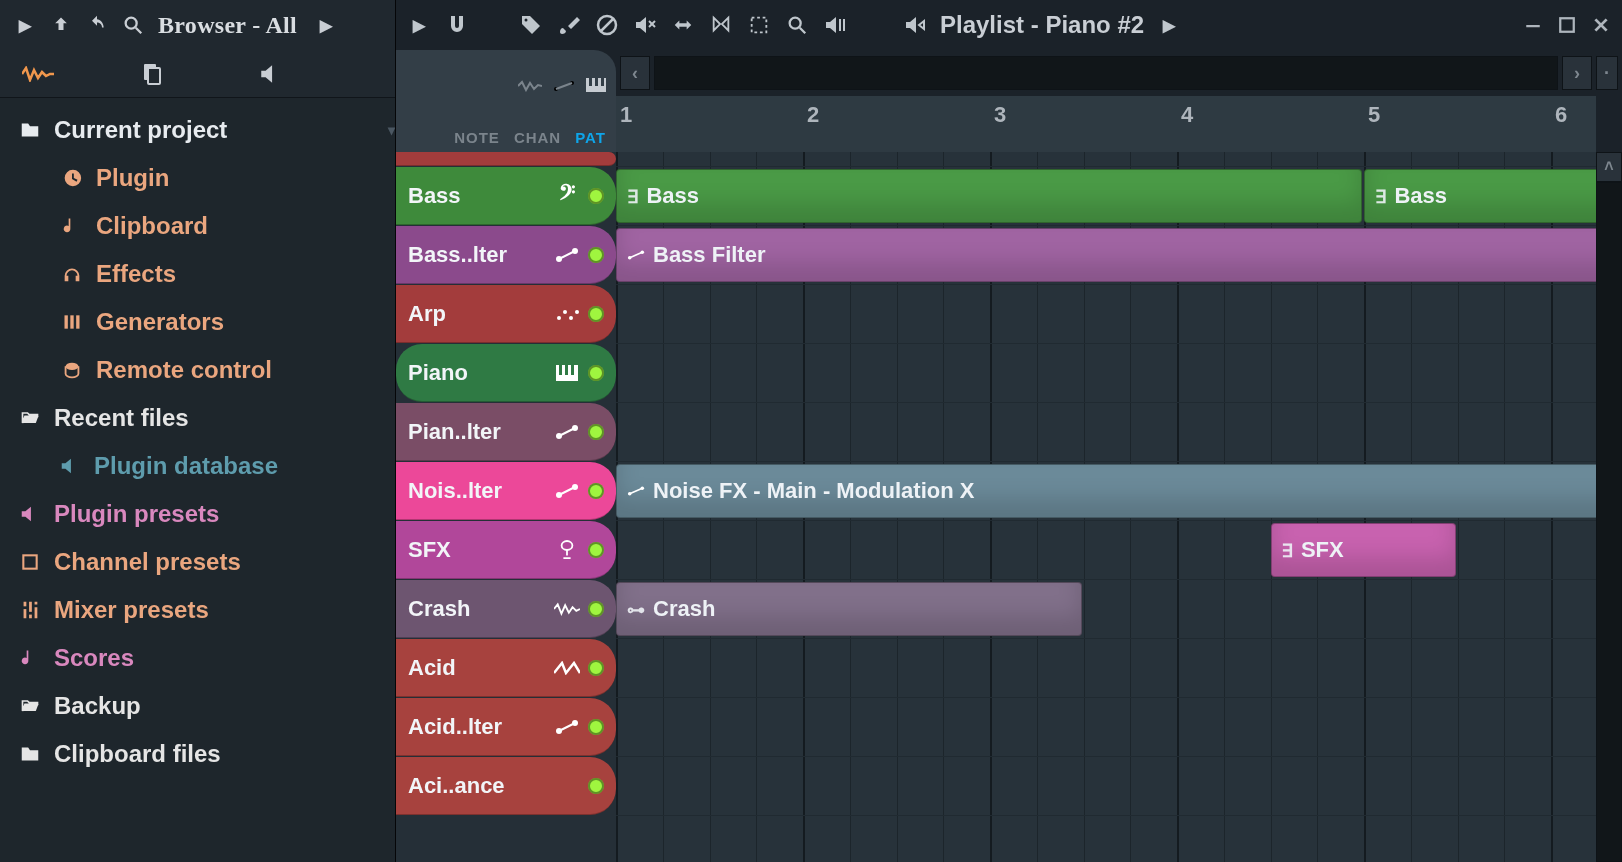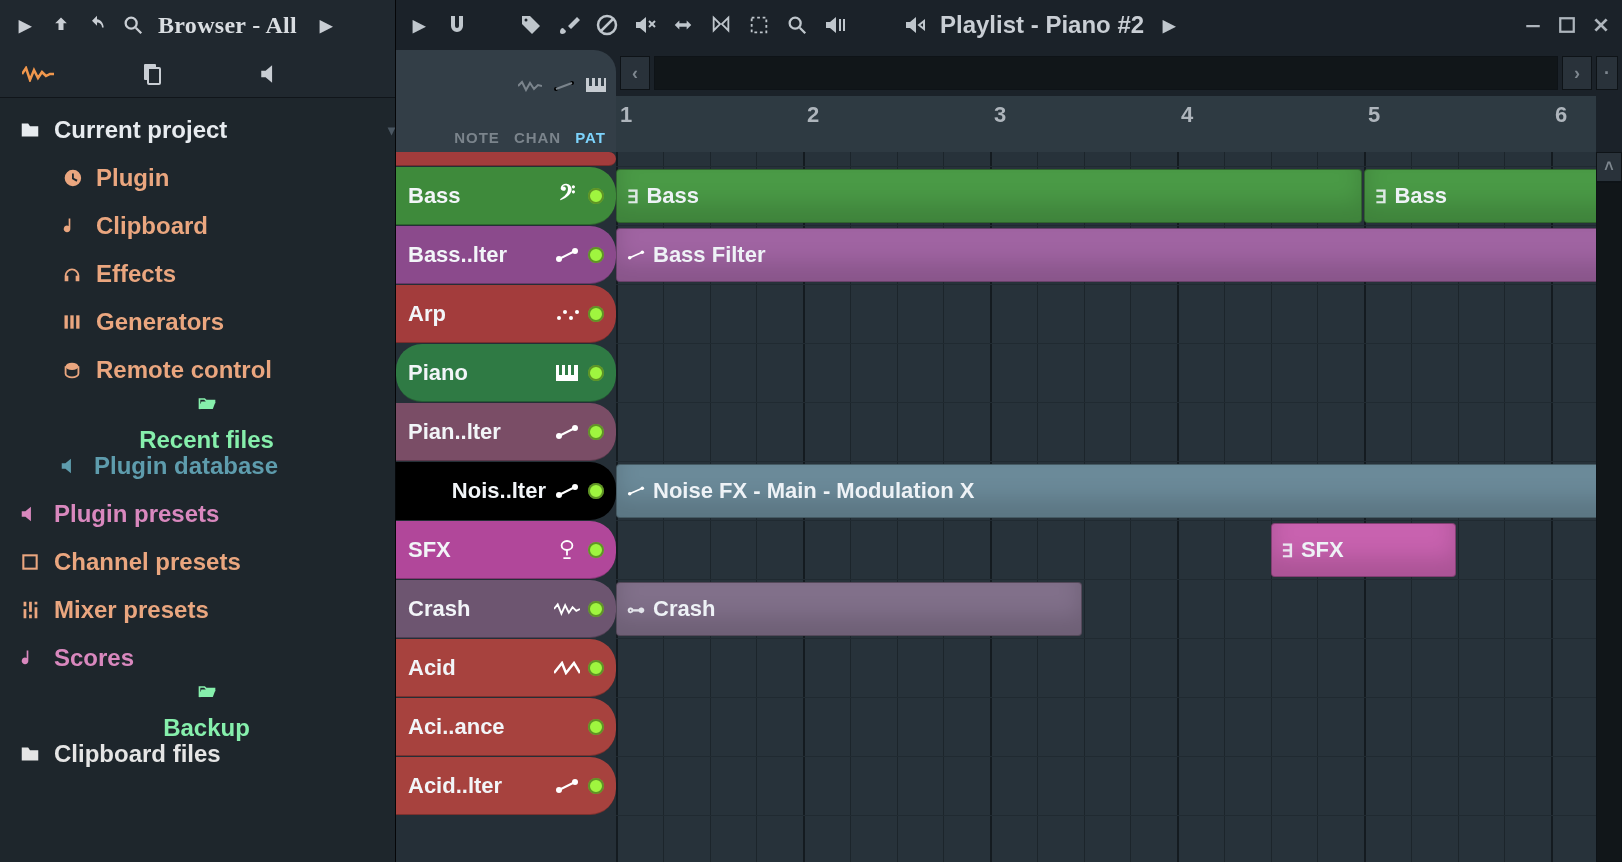--- a/index.html
+++ b/index.html
@@ -53,21 +53,21 @@
     height:48px;
     padding-left:18px;
     gap:12px;
     font-size:24px;
     cursor:pointer;
   }
   .tree-row.child { padding-left:60px; }
   .tree-row .ico { width:24px; display:flex; justify-content:center; }
   .cat-white  { color:#e7ebef; }
   .cat-orange { color:#eaa67f; }
-  .cat-green  { color:#86efac;flex-direction:column; }
+  .cat-green  { color:#e5e5e5; }
   .cat-blue   { color:#5e9cad;margin-left:40px; }
   .cat-pink   { color:#d988be; }
   .cat-ltorg  { color:#eaa67f; }
   .cat-grey   { color:#e5e5e5; }
 
   
   .playlist {
     flex:1 1 auto;
     display:flex;
     flex-direction:column;
@@ -138,21 +138,21 @@
     display:flex;
     flex-direction:column;
     justify-content:flex-end;
     align-items:flex-end;
     padding:6px 10px;
     font-size:15px;
     color:#7b848c;
     letter-spacing:1px;
   }
   .pl-ruler-head .modes { display:flex; gap:14px; }
-  .pl-ruler-head .modes span.active { color:#7dd3fc; }
+  .pl-ruler-head .modes span.active { color:#0ea5e9; }
   .pl-ruler {
     flex:1;
     position:relative;
     background:#2e3a42;
     overflow:hidden;
   }
   .pl-ruler .bar-num {
     position:absolute;
     top:6px;
     color:#aeb5bc;
@@ -191,21 +191,21 @@
     width:16px;height:16px;border-radius:50%;
     background:#9ff53f;
     box-shadow:0 0 0 2px rgba(0,0,0,.4) inset;
     margin-left:auto;
   }
   .c-green  { background:#3e8a3b; }
   .c-purple { background:#8b4a8c; }
   .c-red    { background:#a33c3c; }
   .c-dgreen { background:#2f7a44;border-radius:26px; }
   .c-mauve  { background:#7a4d66; }
-  .c-slate  { background:#000000;text-align:right; }
+  .c-slate  { background:#ec4899; }
   .c-magenta{ background:#b1479a; }
   .c-plum   { background:#6d5570; }
   .c-brick  { background:#a7423e; }
 
   .track-grid {
     flex:1;
     position:relative;
     background:#27323a;
     overflow:hidden;
   }
@@ -657,33 +657,33 @@
         <div class="track-head c-brick">
           <span class="tname">Acid</span>
           <span class="ticon">
             <svg viewBox="0 0 26 14" width="26" height="14">
               <polyline points="0,12 8,2 12,12 20,2 26,12" fill="none" stroke="#fff" stroke-width="2.5"></polyline>
             </svg>
           </span>
           <span class="dot"></span>
         </div>
         <div class="track-head c-brick">
-          <span class="tname">Aci..ance</span>
-          <span class="ticon"></span>
-          <span class="dot"></span>
-        </div>
-        <div class="track-head c-brick">
           <span class="tname">Acid..lter</span>
           <span class="ticon">
             <svg viewBox="0 0 24 14" width="26" height="14">
               <circle cx="4" cy="11" r="3" fill="#fff"></circle>
               <circle cx="20" cy="3" r="3" fill="#fff"></circle>
               <line x1="4" y1="11" x2="20" y2="3" stroke="#fff" stroke-width="2"></line>
             </svg>
           </span>
+          <span class="dot"></span>
+        </div>
+        <div class="track-head c-brick">
+          <span class="tname">Aci..ance</span>
+          <span class="ticon"></span>
           <span class="dot"></span>
         </div>
       </div>
     <div class="track-grid" id="track-grid">
       <div class="grid-lines" id="grid-v">
           <div class="major" style="left: 0px;"></div>
           <div style="left: 46.75px;"></div>
           <div style="left: 93.5px;"></div>
           <div style="left: 140.25px;"></div>
           <div class="major" style="left: 187px;"></div>

